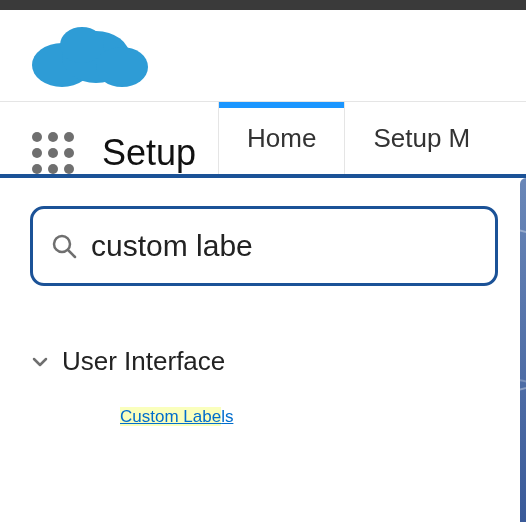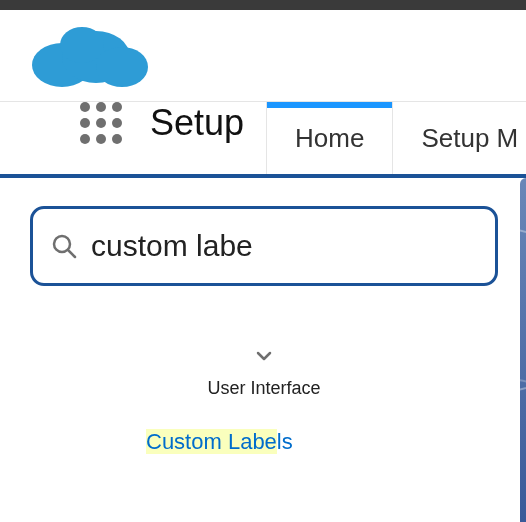--- a/index.html
+++ b/index.html
@@ -4,38 +4,38 @@
 <style>
   * { box-sizing: border-box; margin: 0; padding: 0; }
   html, body { width: 526px; height: 522px; overflow: hidden; font-family: -apple-system, BlinkMacSystemFont, "Segoe UI", Arial, sans-serif; }
   .window { width: 526px; height: 522px; background: #fff; position: relative; }
   .topbar { height: 10px; background: #3a3a3a; }
   
   .header { height: 92px; display: flex; align-items: center; padding-left: 24px; border-bottom: 1px solid #e5e5e5; }
   .cloud-logo svg { display: block; }
 
   .navbar { height: 76px; display: flex; align-items: stretch; border-bottom: 4px solid #1b5297; }
-  .nav-left { display: flex; align-items: flex-start; padding: 0 22px 0 80px; gap: 28px; }
+  .nav-left { display: flex; align-items: flex-end; padding: 0 22px 0 32px; gap: 28px; }
   .waffle { display: grid; grid-template-columns: repeat(3, 10px); grid-template-rows: repeat(3, 10px); gap: 6px; }
   .waffle span { width: 10px; height: 10px; background: #6f6f6f; border-radius: 50%; }
   .nav-title { font-size: 36px; font-weight: 400; color: #111; }
   .tabs { display: flex; align-items: stretch; }
   .tab { display: flex; align-items: center; padding: 0 28px; font-size: 26px; color: #333; border-left: 1px solid #e5e5e5; position: relative; cursor: pointer; white-space: nowrap; text-align: center; }
   .tab.active::before { content:""; position:absolute; top:0; left:0; right:0; height:6px; background:#1b96ff; }
   .tab:last-child { border-right: none; }
 
   .body { display: flex; height: calc(522px - 10px - 92px - 76px); }
   .sidebar { flex: 1; padding: 28px 22px 12px 30px; }
   .search-wrap { display:flex; align-items:center; height: 80px; border: 3px solid #1b5297; border-radius: 14px; padding: 0 18px; gap: 14px; }
   .search-icon svg { display:block; }
   .search-input { border:none; outline:none; font-size: 30px; flex:1; color:#222; background:transparent; font-family: inherit; }
   .tree { margin-top: 54px; }
-  .tree-section { display:flex; align-items:center; gap:12px; font-size:18px; color:#222; cursor:pointer; padding:6px 0;flex-direction:column; }
+  .tree-section { display:flex; align-items:center; gap:12px; font-size:26px; color:#222; cursor:pointer; padding:6px 0; }
   .chevron svg { display:block; }
-  .tree-item { margin-left: 116px; margin-top: 22px; font-size:22px; color:#006dcc; cursor:pointer; line-height:1.4; }
+  .tree-item { margin-left: 90px; margin-top: 22px; font-size:17px; color:#006dcc; cursor:pointer; line-height:1.4;text-decoration:underline; }
   .hl { background: #faffbd; }
 
   .right-strip { width: 60px; background: linear-gradient(180deg, #6a87b8 0%, #3a5a99 100%); border-top-left-radius: 28px; position: relative; overflow:hidden; }
   .right-strip::after {
     content:""; position:absolute; right:-60px; top:50px; width:160px; height:160px;
     border: 2px solid rgba(255,255,255,0.35); border-radius:50%;
   }
   .right-strip::before {
     content:""; position:absolute; right:-80px; top:200px; width:200px; height:200px;
     border: 2px solid rgba(255,255,255,0.25); border-radius:50%;

